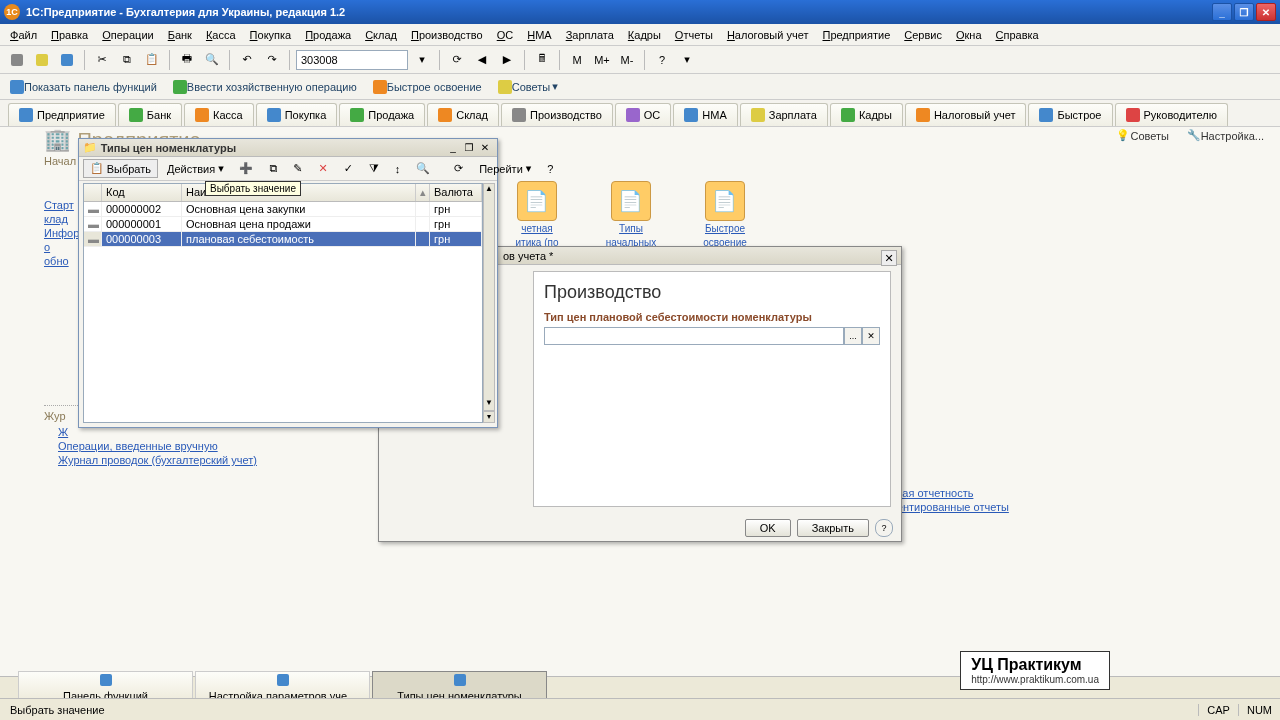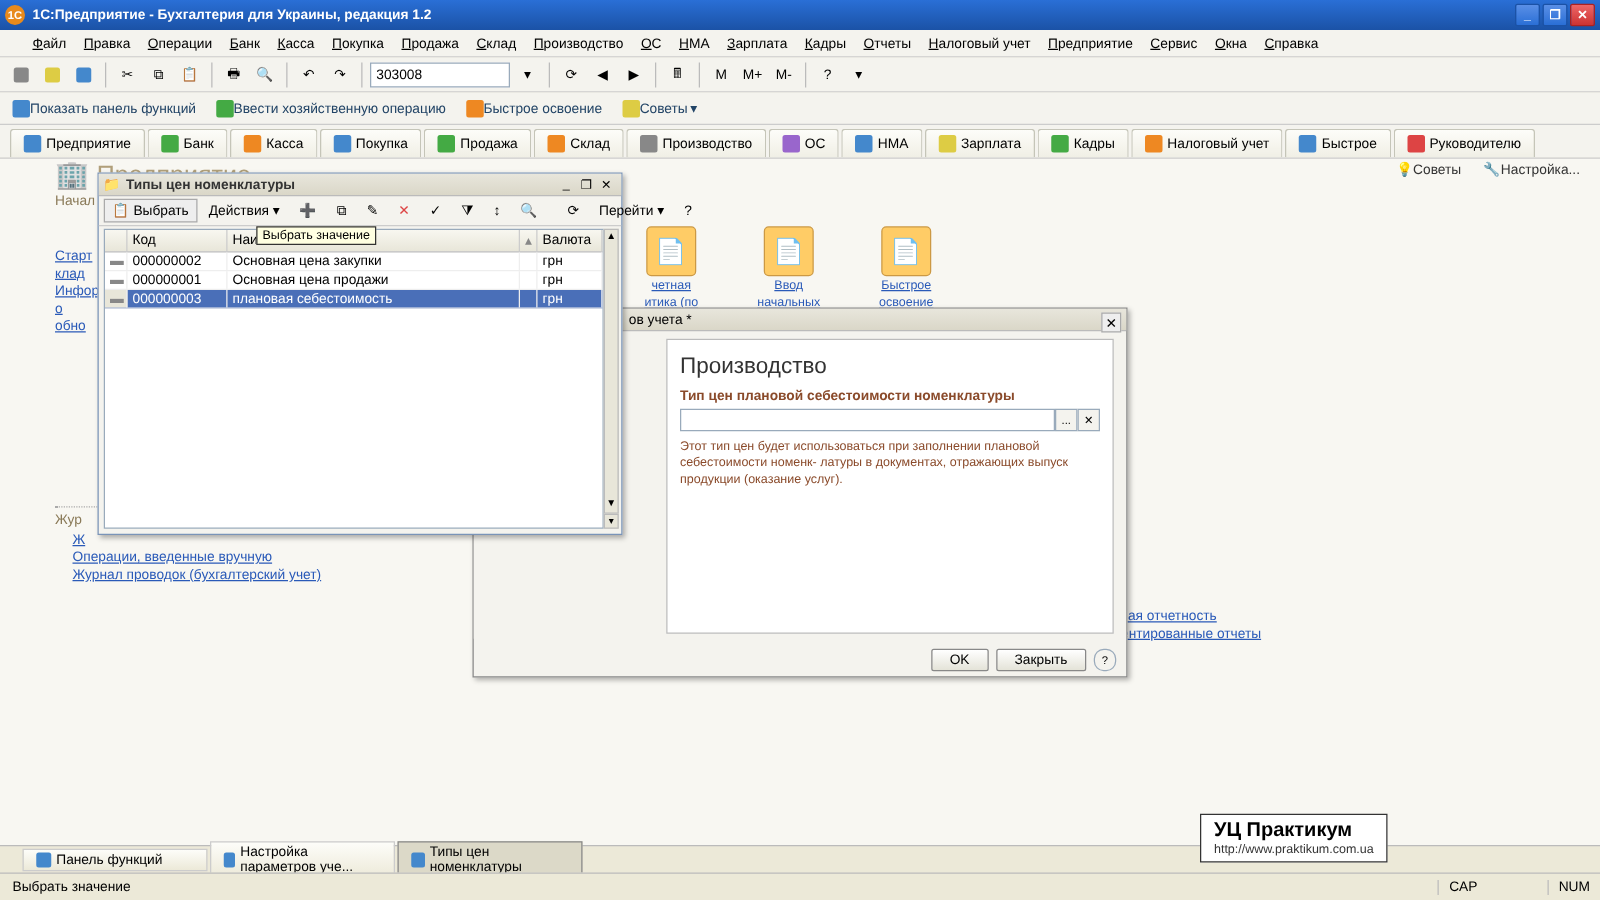--- a/index.html
+++ b/index.html
@@ -5,21 +5,21 @@
 * { box-sizing: border-box; margin: 0; padding: 0; font-family: Tahoma, Arial, sans-serif; font-size: 11px; }
 body { background: #ece9d8; width: 1280px; height: 720px; overflow: hidden; position: relative; }
 
 .titlebar { height: 24px; background: linear-gradient(#2a6fd6, #1b52a6); display: flex; align-items: center; padding: 0 4px; color: white; }
 .titlebar .icon { width: 16px; height: 16px; background: #e88a1c; border-radius: 50%; margin-right: 6px; display: flex; align-items: center; justify-content: center; font-size: 9px; font-weight: bold; }
 .titlebar .title { flex: 1; font-weight: bold; }
 .winbtns { display: flex; gap: 2px; }
 .winbtn { width: 20px; height: 18px; background: linear-gradient(#5a8fe6, #2a6fd6); border: 1px solid #1b52a6; border-radius: 2px; display: flex; align-items: center; justify-content: center; color: white; font-weight: bold; font-size: 10px; cursor: pointer; }
 .winbtn.close { background: linear-gradient(#e66, #c33); border-color: #a22; }
 
-.menubar { height: 22px; background: #f4f3ee; border-bottom: 1px solid #ccc; display: flex; align-items: center; padding: 0 20px; gap: 2px; }
+.menubar { height: 22px; background: #f4f3ee; border-bottom: 1px solid #ccc; display: flex; align-items: center; padding: 0 4px; gap: 2px; }
 .menuitem { padding: 2px 6px; cursor: pointer; }
 .menuitem .u { text-decoration: underline; }
 
 .toolbar { height: 28px; background: #f4f3ee; border-bottom: 1px solid #ccc; display: flex; align-items: center; padding: 0 6px; gap: 3px; }
 .tbtn { width: 22px; height: 22px; border: 1px solid transparent; display: flex; align-items: center; justify-content: center; cursor: pointer; border-radius: 2px; }
 .tbsep { width: 1px; height: 20px; background: #bbb; margin: 0 3px; }
 .tinput { height: 20px; border: 1px solid #9ab; background: white; padding: 0 4px; }
 
 .toolbar2 { height: 26px; background: #f4f3ee; border-bottom: 1px solid #ccc; display: flex; align-items: center; padding: 0 6px; gap: 8px; }
 .linkbtn { display: flex; align-items: center; gap: 0; color: #246; cursor: pointer; padding: 2px 4px; }
@@ -77,24 +77,24 @@
 .dlg2-field input { flex:1; height:18px; border:1px solid #9ab; background:white; }
 .fbtn { width:18px; height:18px; border:1px solid #9ab; background:#f4f3ee; display:flex;align-items:center;justify-content:center;cursor:pointer;font-size:9px;}
 .dlg2-hint { color: #8a4a2a; font-size: 10px; line-height: 1.3; }
 .dlg2-bb { position:absolute; bottom:4px; right:8px; display:flex; gap:6px; align-items:center;}
 .dlg2-bb .btn { padding: 2px 14px; border:1px solid #888; background: linear-gradient(#fff,#e4e3d8); cursor:pointer; border-radius:2px;}
 .leftstrip { position:absolute; left:0; top:20px; bottom:30px; width:140px; background:#f4f3ee; }
 .leftstrip div { padding: 2px 6px; font-size:10px; color:#555;}
 
 .statusbar { position: absolute; bottom: 0; left: 0; right: 0; height: 22px; background: #ece9d8; border-top: 1px solid #bbb; display: flex; align-items: center; }
 .taskbtns { position: absolute; bottom: 22px; left: 0; right: 0; height: 22px; background: #ece9d8; border-top: 1px solid #bbb; display: flex; align-items: center; gap: 2px; padding: 0 18px; }
-.taskbtn { padding: 2px 10px; border: 1px solid #ccc; background: linear-gradient(#fdfdf9,#ece9d8); cursor: pointer; display:flex;align-items:center;gap:4px; width: 148px;}
+.taskbtn { padding: 2px 10px; border: 1px solid #ccc; background: linear-gradient(#fdfdf9,#ece9d8); cursor: pointer; display:flex;align-items:center;gap:4px; width: 175px; flex-direction: column;}
 .taskbtn.active { border-color: #888; background: #dcd9c8; }
 .status-text { padding: 0 10px; flex:1; }
-.status-r { padding: 0 8px; border-left: 1px solid #bbb; margin-left: 48px; }
+.status-r { padding: 0 8px; border-left: 1px solid #bbb; }
 
 .watermark { position: absolute; right: 170px; bottom: 30px; background: white; border:1px solid #333; padding: 4px 10px; font-weight:bold; }
 .watermark .wm2 { font-weight:normal; font-size:10px; color:#333;}
 
 .ic-sq { display:inline-block; width:12px; height:12px; border-radius:2px; }
 .c-green{background:#4a4;} .c-blue{background:#48c;} .c-orange{background:#e82;} .c-red{background:#d44;} .c-grey{background:#888;} .c-yellow{background:#dc4;} .c-purple{background:#96c;}
 
 .shortcuts { position:absolute; left: 504px; top: 54px; display:flex; gap: 28px;}
 .sc { display:flex; flex-direction:column; align-items:center; width:66px; text-align:center;}
 .sc .sic { width:40px; height:40px; background:#fc6; border:1px solid #c94; border-radius:4px; display:flex;align-items:center;justify-content:center;font-size:20px;}
@@ -271,21 +271,21 @@
   </div>
 
   <div class="shortcuts" id="shortcuts">
       <div class="sc">
         <div class="sic">📄</div>
         <a>четная</a>
         <a>итика (по</a>
       </div>
       <div class="sc">
         <div class="sic">📄</div>
-        <a>Ввод</a>
+        <a>Типы</a>
         <a>начальных</a>
       </div>
       <div class="sc">
         <div class="sic">📄</div>
         <a>Быстрое</a>
         <a>освоение</a>
       </div>
     </div>
 
   <div class="leftlinks" id="leftlinks">
@@ -322,21 +322,20 @@
     <div style="margin-top:6px">чет</div>
   </div>
   <div class="dlg2-inner">
     <div class="dlg2-h">Производство</div>
     <div class="dlg2-lbl">Тип цен плановой себестоимости номенклатуры</div>
     <div class="dlg2-field">
       <input type="text" style="">
       <div class="fbtn">...</div>
       <div class="fbtn">✕</div>
     </div>
-    <div class="dlg2-hint">Этот тип цен будет использоваться при заполнении плановой себестоимости номенк- латуры в документах, отражающих выпуск продукции (оказание услуг).</div>
   </div>
   <div class="dlg2-bb">
     <div class="btn">OK</div>
     <div class="btn">Закрыть</div>
     <div class="fbtn" style="border-radius:8px">?</div>
   </div>
 </div>
 
 <div class="dlg dlg1" style="z-index:10">
   <div class="dlg-title">

